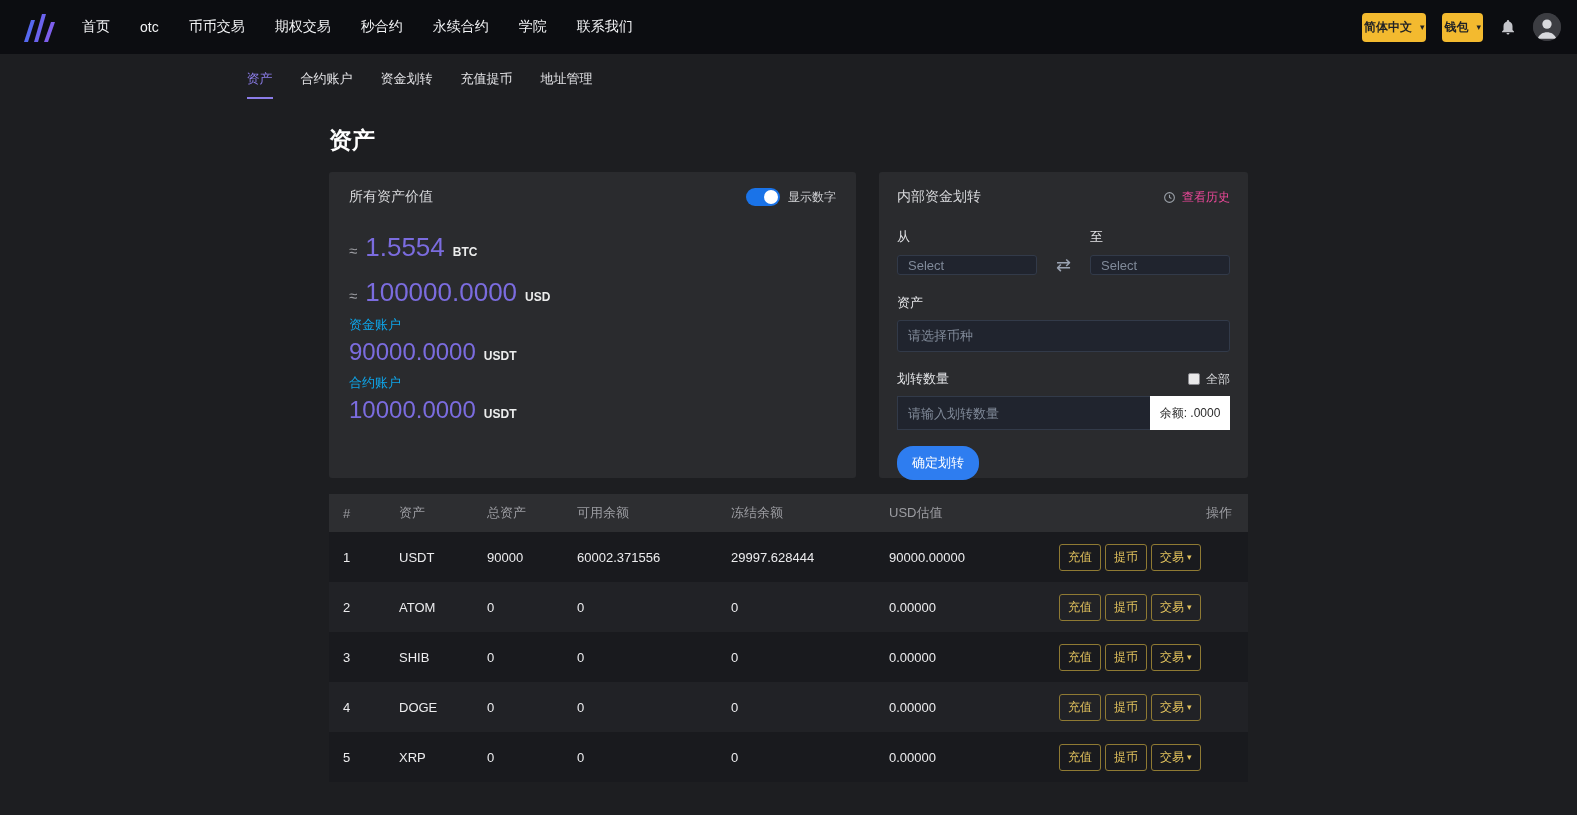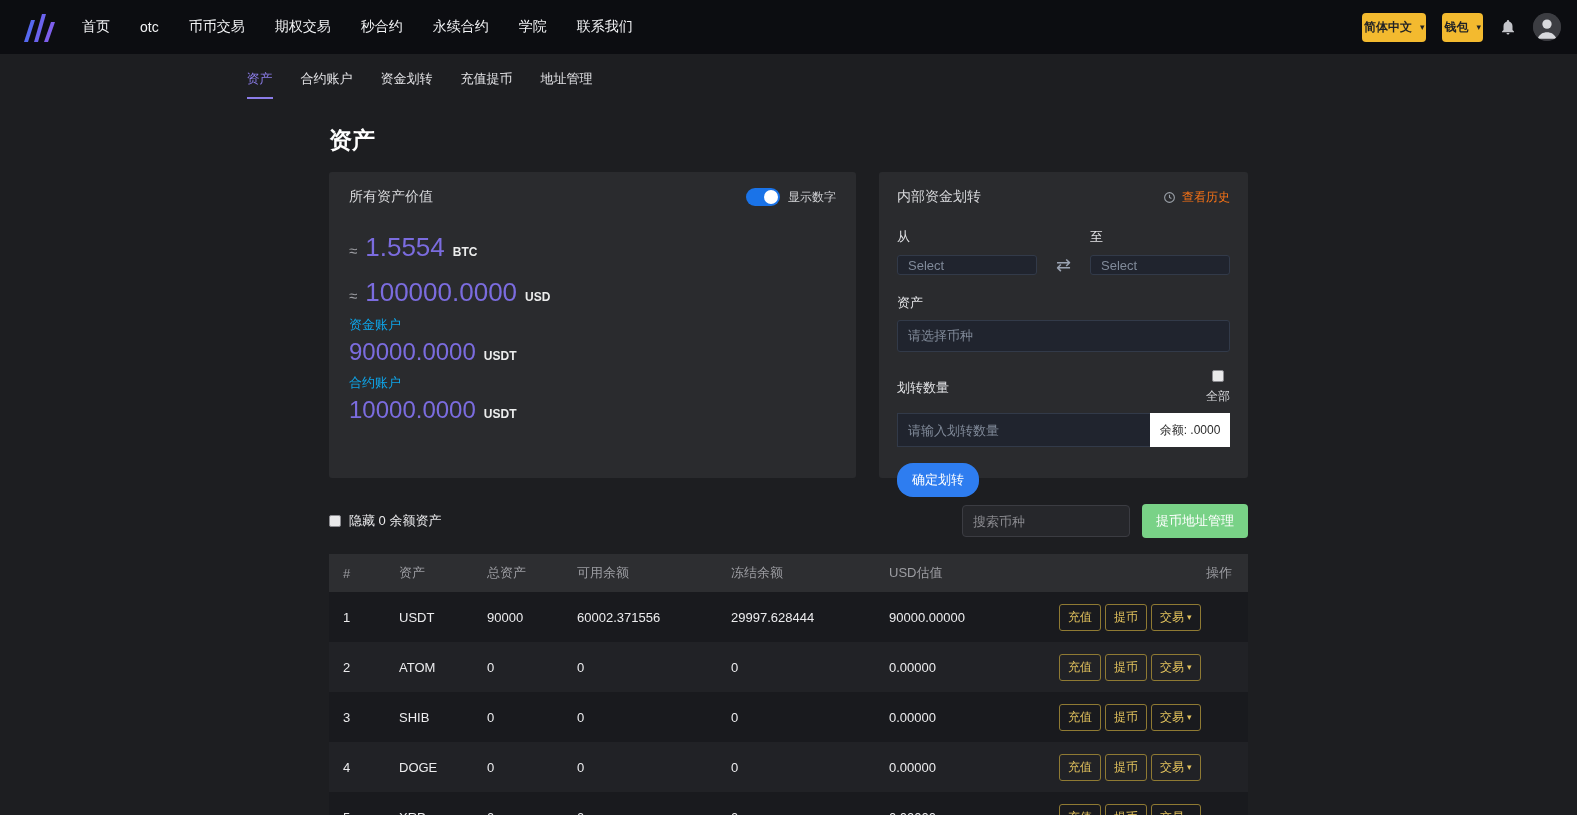--- a/index.html
+++ b/index.html
@@ -48,31 +48,31 @@
   
   .t-labels { display:flex; justify-content:space-between; margin-top:22px; }
   .t-labels .lab { width:140px; font-size:13px; color:#e3e4e7; }
   .t-selects { display:flex; justify-content:space-between; align-items:center; margin-top:8px; }
   .select { width:140px; height:20px; background:#20242e; border:1px solid #323a49; border-radius:3px;
             color:#808a99; font-size:13px; display:flex; align-items:center; padding:0 10px; cursor:pointer; }
   .swap { color:#9aa3b2; font-size:18px; cursor:pointer; }
   .sec-label { margin-top:18px; font-size:13px; color:#e3e4e7; display:flex; justify-content:space-between; align-items:center; }
   .full-select { margin-top:8px; width:100%; height:32px; background:#20242e; border:1px solid #323a49; border-radius:3px;
                  color:#808a99; font-size:13px; display:flex; align-items:center; padding:0 10px; cursor:pointer; }
-  .all-wrap { display:flex; align-items:center; gap:6px; font-size:12px; color:#d9dadd;flex-direction:column; }
+  .all-wrap { display:flex; align-items:center; gap:6px; font-size:12px; color:#d9dadd; }
   .checkbox { width:12px; height:12px; background:#e9e9ea; border:1px solid #8a8a8f; border-radius:2px; display:inline-block; cursor:pointer; flex:0 0 auto; }
   .amount-row { margin-top:8px; display:flex; }
   .amount-input { flex:1; height:34px; background:#20242e; border:1px solid #323a49; border-right:none;
                   color:#cfd2d8; font-size:13px; padding:0 10px; outline:none; font-family:inherit; }
   .amount-input::placeholder { color:#808a99; }
   .balance-box { width:80px; height:34px; background:#ffffff; color:#2b2b2b; font-size:12px;
                  display:flex; align-items:center; justify-content:center; white-space:nowrap; }
   .submit-btn { margin-top:16px; background:#2e7df0; color:#fff; border:none; border-radius:16px;
                 font-size:13px; padding:8px 15px; cursor:pointer; font-family:inherit; }
-  .history-link { display:flex; align-items:center; gap:6px; font-size:12px; color:#f97316; cursor:pointer; }
+  .history-link { display:flex; align-items:center; gap:6px; font-size:12px; color:#ec4899; cursor:pointer; }
 
   
   .filter-row { margin-top:26px; display:flex; align-items:center; }
   .hide-zero { display:flex; align-items:center; gap:8px; font-size:13px; color:#eaeaec; }
   .filter-right { margin-left:auto; display:flex; align-items:center; gap:12px; }
   .search-input { width:168px; height:32px; background:#26272b; border:1px solid #3b3c42; border-radius:4px;
                   color:#d7d7da; font-size:13px; padding:0 10px; outline:none; font-family:inherit; }
   .search-input::placeholder { color:#8b8b90; }
   .green-btn { background:#79d287; color:#ffffff; border:none; border-radius:4px; font-size:13px;
                padding:8px 14px; cursor:pointer; font-family:inherit; }
@@ -213,30 +213,20 @@
         </span>
       </div>
       <div class="amount-row">
         <input class="amount-input" placeholder="请输入划转数量" style="">
         <span class="balance-box">余额: .0000</span>
       </div>
       <button class="submit-btn">确定划转</button>
     </div>
   </div>
 
-  <div class="filter-row">
-    <span class="hide-zero">
-      <span class="checkbox"></span>
-      <span>隐藏 0 余额资产</span>
-    </span>
-    <span class="filter-right">
-      <input class="search-input" placeholder="搜索币种" style="">
-      <button class="green-btn">提币地址管理</button>
-    </span>
-  </div>
 
   <div class="asset-table">
     <div class="thead">
       <div class="th">#</div>
       <div class="th">资产</div>
       <div class="th">总资产</div>
       <div class="th">可用余额</div>
       <div class="th">冻结余额</div>
       <div class="th">USD估值</div>
       <div class="th actions-h">操作</div>

